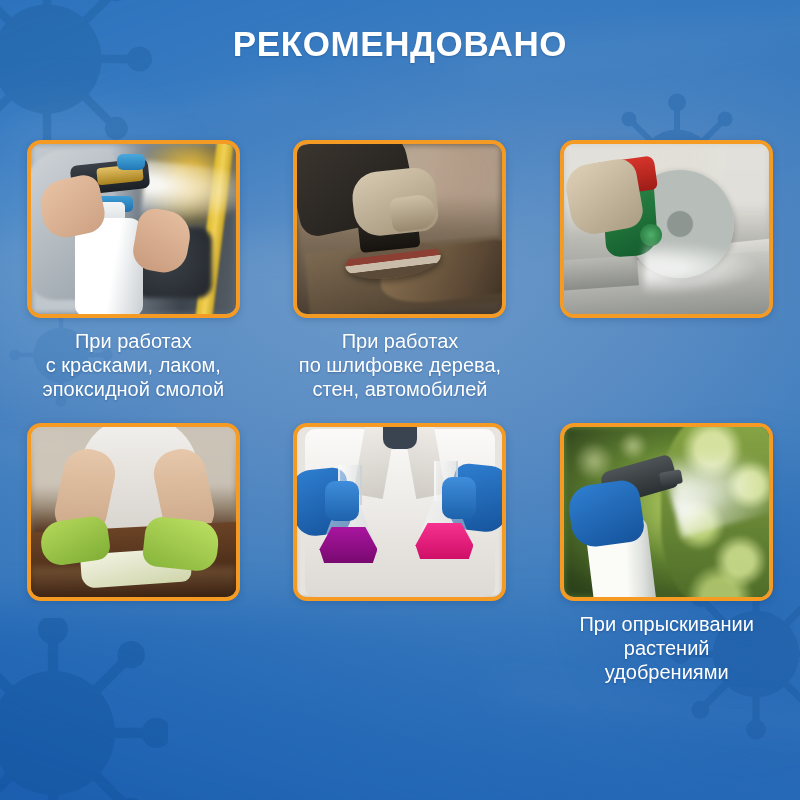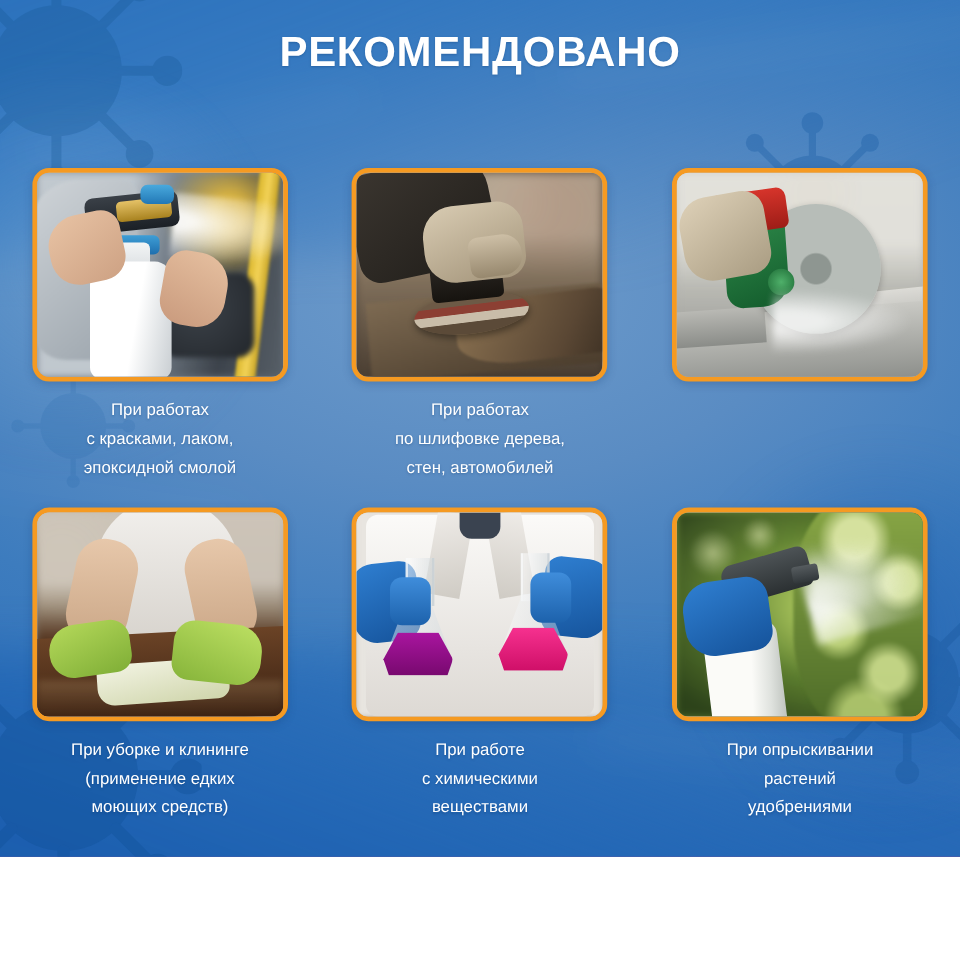--- a/index.html
+++ b/index.html
@@ -10,21 +10,21 @@
     width: 800px;
     height: 800px;
     overflow: hidden;
     font-family: "Liberation Sans", sans-serif;
   }
 
   
   .poster {
     position: relative;
     width: 800px;
-    height: 714px;
+    height: 800px;
     overflow: hidden;
     background: #701a75;
   }
 
   
   .bg-base {
     position: absolute;
     inset: 0;
     background:
       radial-gradient(ellipse 110% 70% at 48% 34%, #6d9bcb 0%, #5a8cc3 32%, #3d7cbe 62%, #2b6cb8 100%);
@@ -139,21 +139,21 @@
     position: absolute;
     inset: 0;
     overflow: hidden;
   }
 
   .caption {
     margin-top: 11px;
     width: 248px;
     text-align: center;
     color: #ffffff;
-    font-size: 14px;
+    font-size: 20px;
     line-height: 24px;
     text-shadow: 0 1px 2px rgba(12,52,102,.35);
     white-space: pre-line;
   }
 
   
 
   
   .p1 { background: linear-gradient(135deg,#8e9aa3 0%,#7c8894 40%,#5d6872 100%); }
   .p1 .blurbg {
@@ -708,23 +708,20 @@
           <div class="torso"></div>
           <div class="arm1"></div>
           <div class="arm2"></div>
           <div class="table"></div>
           <div class="table-gloss"></div>
           <div class="cloth"></div>
           <div class="glove-l"></div>
           <div class="glove-r"></div>
         </div>
       </div>
-      <div class="caption">При уборке и клининге
-(применение едких
-моющих средств)</div>
     </div>
 
     <div class="cell">
       <div class="card">
         <div class="photo p5">
           <div class="blurbg"></div>
           <div class="coat"></div>
           <div class="lapel-l"></div>
           <div class="lapel-r"></div>
           <div class="collar-dark"></div>
@@ -737,23 +734,20 @@
             </div>
           <div class="flask flask-b">
               <div class="neck"></div>
               <div class="cone"></div>
               <div class="liquid"></div>
             </div>
           <div class="fingers-a"></div>
           <div class="fingers-b"></div>
         </div>
       </div>
-      <div class="caption">При работе
-с химическими
-веществами</div>
     </div>
 
     <div class="cell">
       <div class="card">
         <div class="photo p6">
           <div class="blurbg"></div>
           <div class="foliage"></div>
           <div class="bokeh b1"></div>
           <div class="bokeh b2"></div>
           <div class="bokeh b3"></div>

